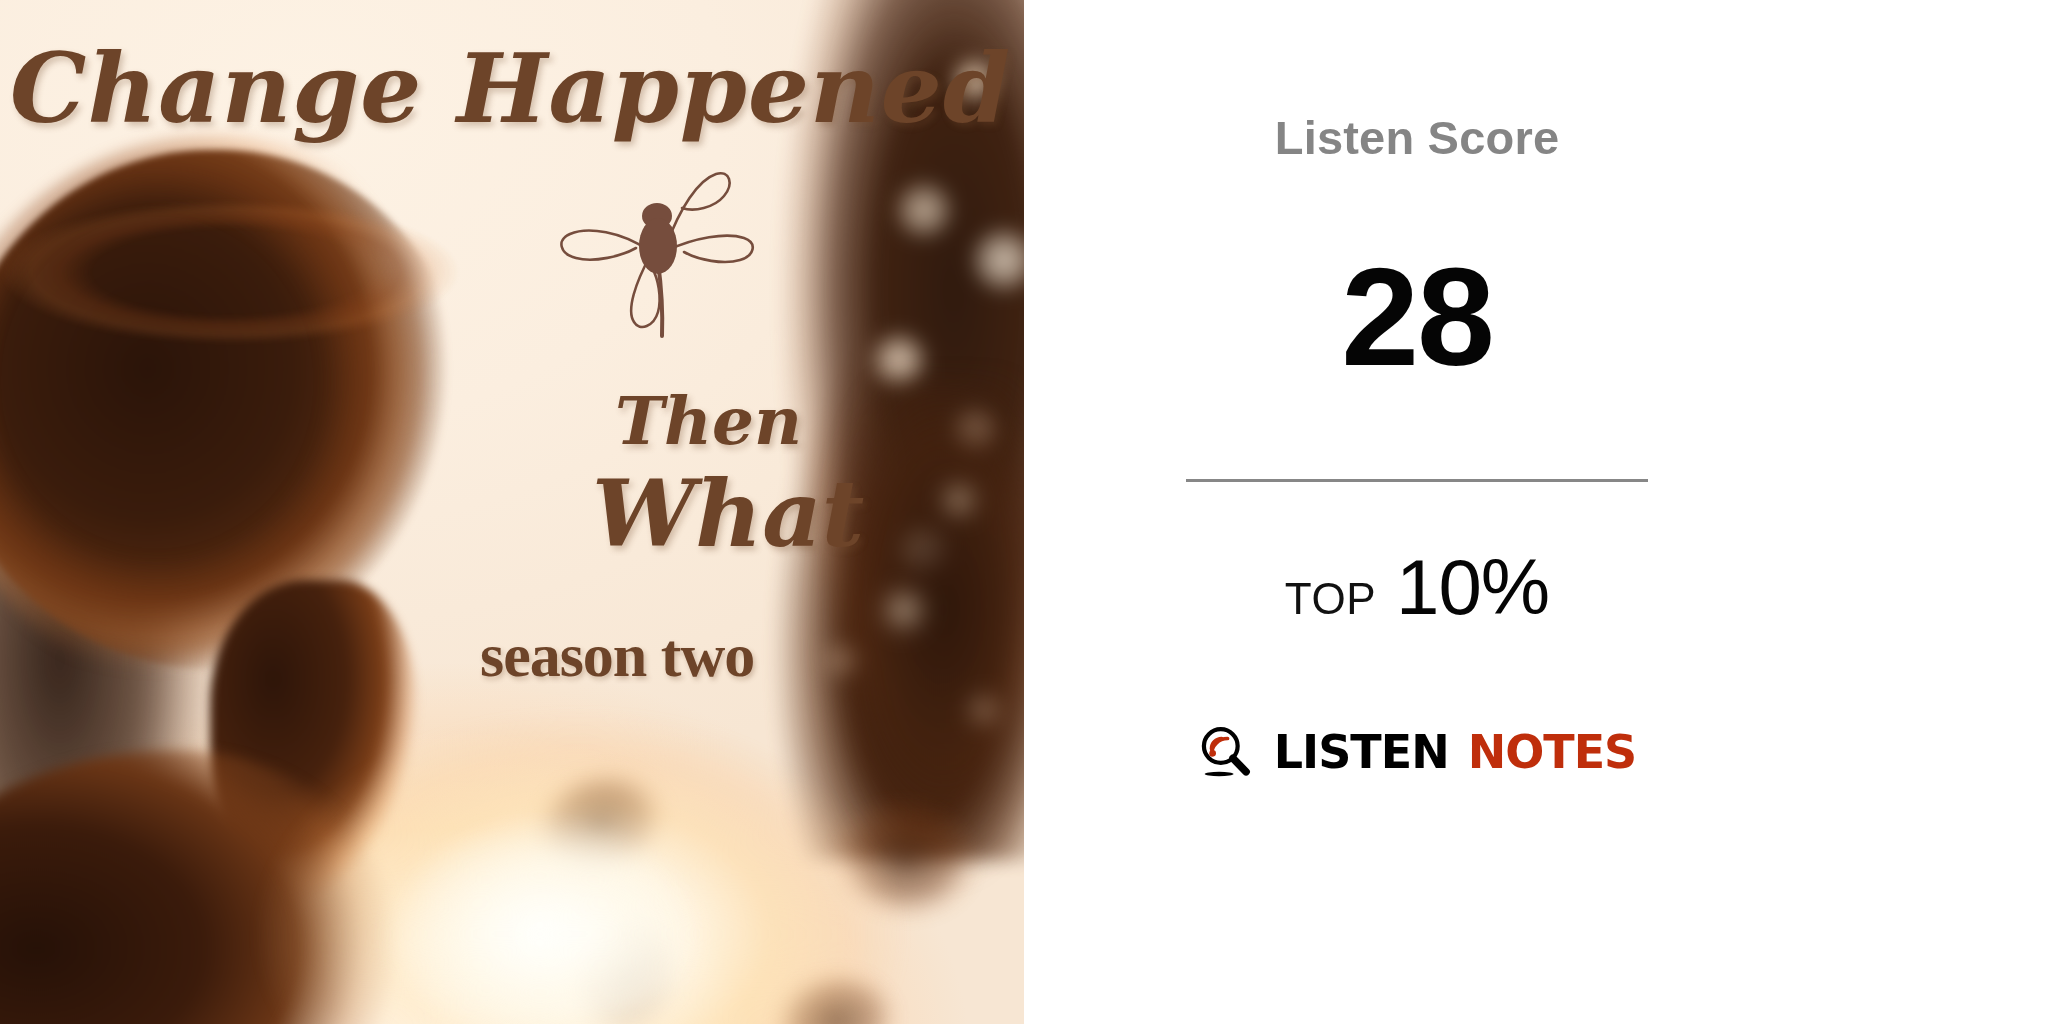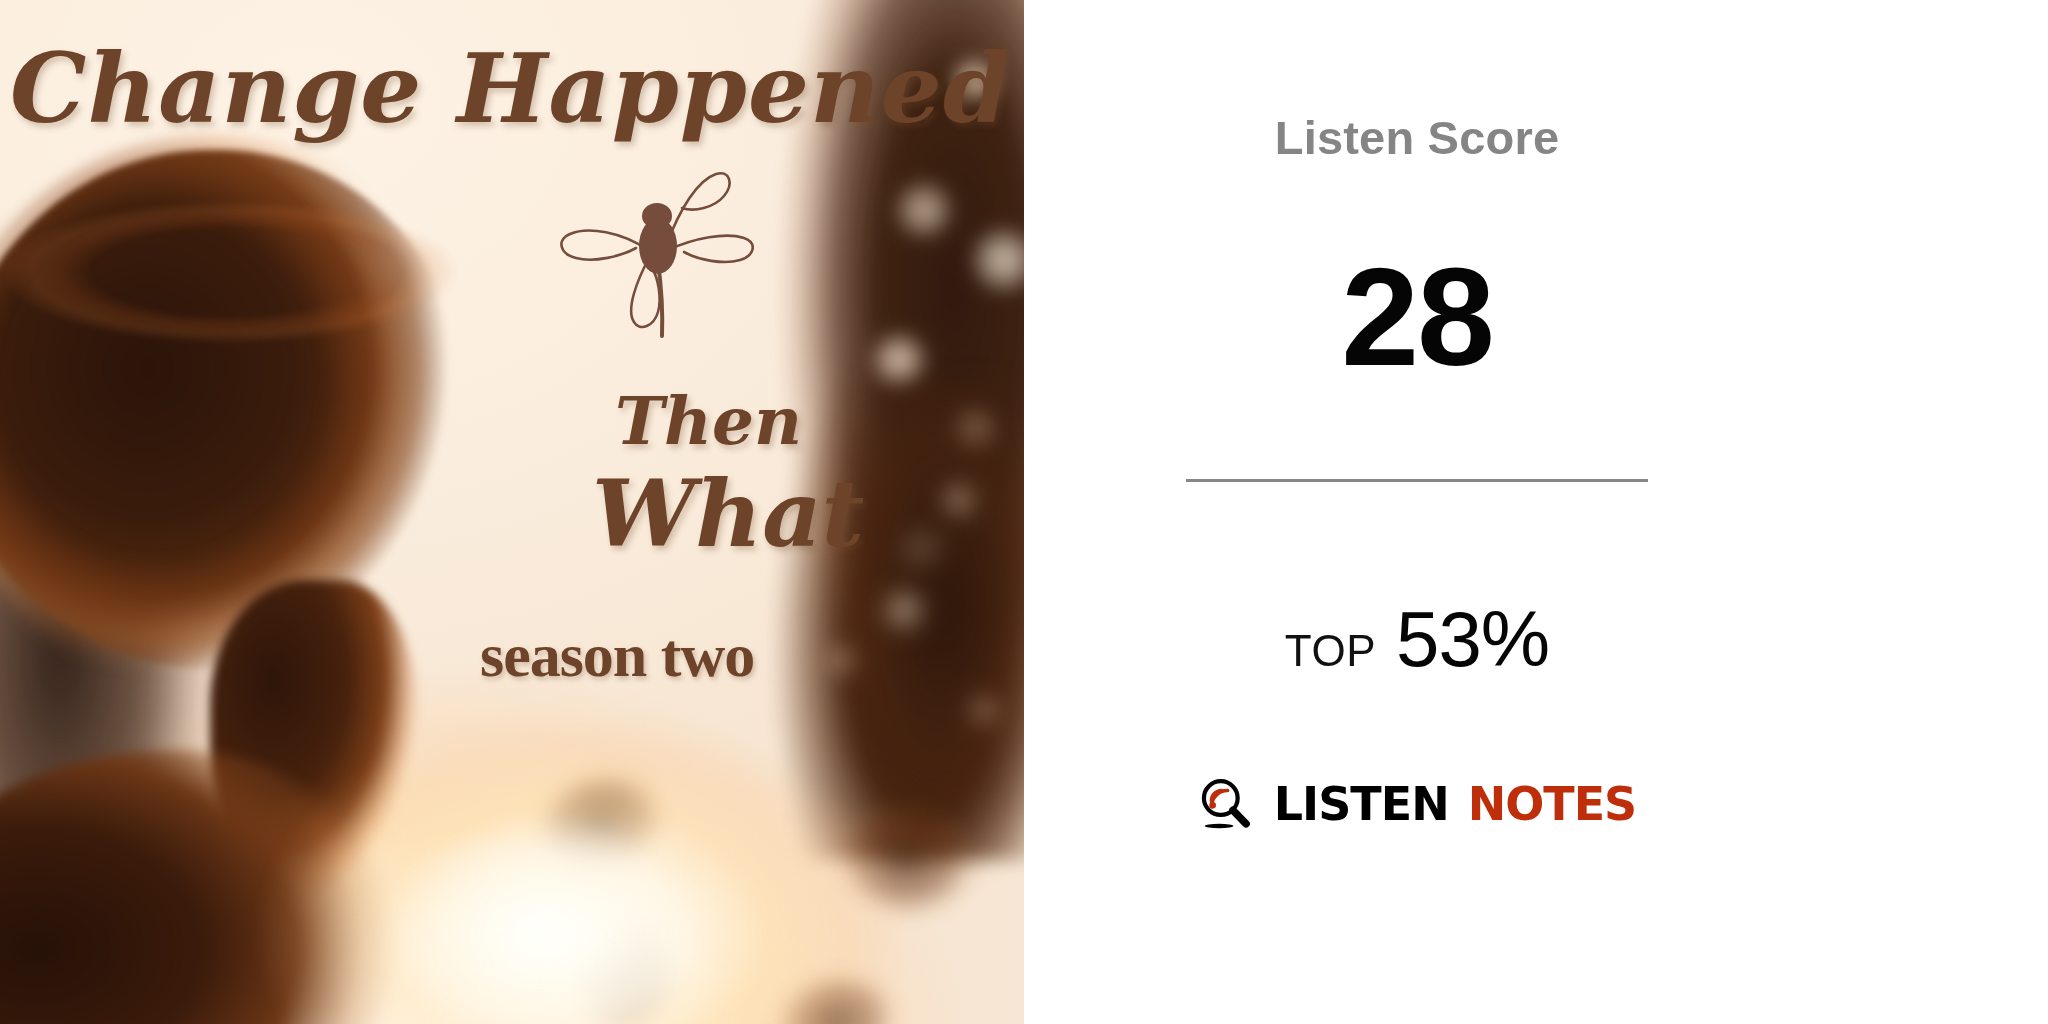--- a/index.html
+++ b/index.html
@@ -228,21 +228,21 @@
     letter-spacing:-2px;
     line-height:1;
   }
   .divider {
     margin-top:92px;
     width:462px;
     height:3px;
     background:#878787;
   }
   .top-row {
-    margin-top:112px;
+    margin-top:60px;
     display:flex;
     align-items:baseline;
     gap:20px;
   }
   .top-label {
     font-size:44px;
     font-weight:400;
     color:#111111;
     letter-spacing:0.5px;
   }
@@ -321,21 +321,21 @@
   <div class="score-panel">
 
     <div class="score-title">Listen Score</div>
 
     <div class="score-value">28</div>
 
     <div class="divider"></div>
 
     <div class="top-row">
       <span class="top-label">TOP</span>
-      <span class="top-value">53%</span>
+      <span class="top-value">10%</span>
     </div>
 
     <div class="brand">
       <svg class="brand-mark" viewBox="0 0 64 64">
 
         <circle cx="27" cy="25" r="20" fill="none" stroke="#000000" stroke-width="5"></circle>
 
         <path d="M41.5 39.5 L57 55.5" stroke="#000000" stroke-width="9" stroke-linecap="round"></path>
 
         <g fill="none" stroke="#bf2e0b" stroke-width="4.4" stroke-linecap="round">

